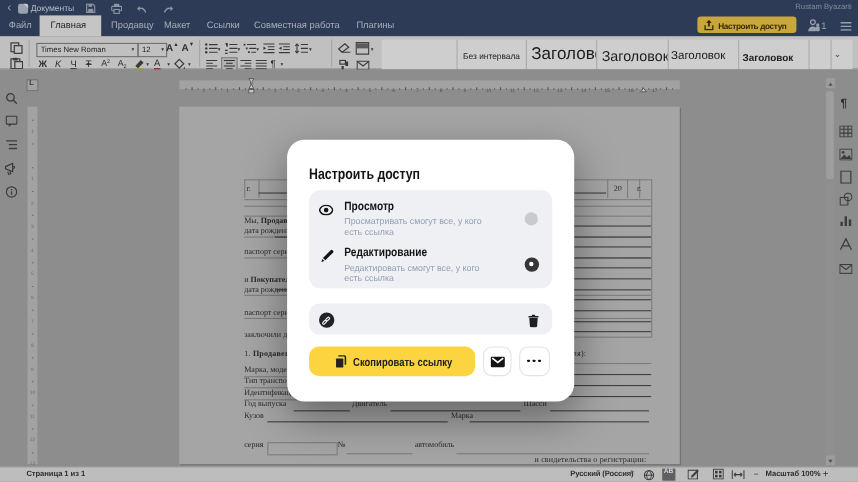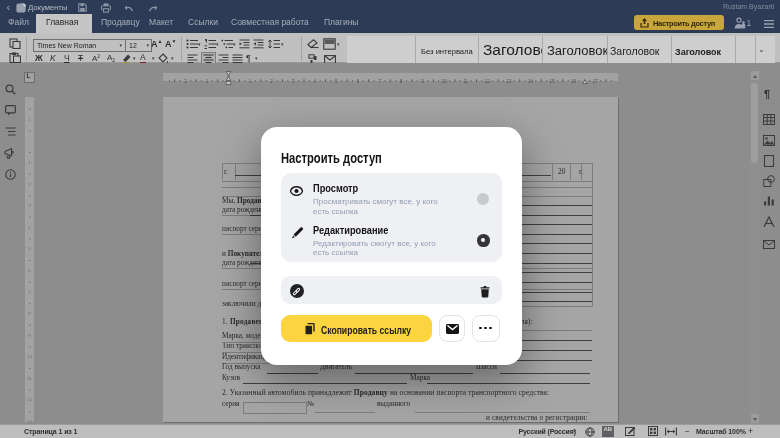--- a/index.html
+++ b/index.html
@@ -377,26 +377,25 @@
     <div class="abs" style="left:59px;top:297px;white-space:nowrap">Год выпуска</div>
     <div class="abs" style="left:104px;top:307.5px;width:51px;border-top:1.2px solid #3f3f3f"></div>
     <div class="abs" style="left:157px;top:297px;white-space:nowrap">Двигатель</div>
     <div class="abs" style="left:192px;top:307.5px;width:118px;border-top:1.2px solid #3f3f3f"></div>
     <div class="abs" style="left:313px;top:297px;white-space:nowrap">Шасси</div>
     <div class="abs" style="left:337px;top:307.5px;width:90px;border-top:1.2px solid #3f3f3f"></div>
     <div class="abs" style="left:59px;top:308px;white-space:nowrap">Кузов</div>
     <div class="abs" style="left:80px;top:318px;width:164px;border-top:1.2px solid #3f3f3f"></div>
     <div class="abs" style="left:247px;top:308px;white-space:nowrap">Марка</div>
     <div class="abs" style="left:264px;top:318px;width:163px;border-top:1.2px solid #3f3f3f"></div>
-    <div class="abs" style="left:59px;top:323px;white-space:nowrap;font-size:7.5px;letter-spacing:0.12px">2. Указанный автомобиль принадлежит <b>Продавцу</b> на основании паспорта  транспортного средства:</div>
     <div class="abs" style="left:59px;top:334px;white-space:nowrap">серия</div>
     <div class="abs" style="left:80px;top:336.5px;width:62px;height:10px;border:1px solid #7d7d7d"></div>
     <div class="abs" style="left:144px;top:334px;white-space:nowrap">№</div>
     <div class="abs" style="left:152px;top:336.5px;width:60px;height:10px;border-bottom:1px solid #7d7d7d"></div>
-    <div class="abs" style="left:214px;top:334px;white-space:nowrap">выданного</div>
+    <div class="abs" style="left:214px;top:334px;white-space:nowrap">автомобиль</div>
     <div class="abs" style="left:252px;top:336.5px;width:175px;height:10px;border-bottom:1px solid #7d7d7d"></div>
     <div class="abs" style="left:323px;top:347.5px;white-space:nowrap;letter-spacing:0.12px">и свидетельства о регистрации:</div>
 
     <div class="abs" style="left:200px;top:140px;width:229px;border-top:1.2px solid #3f3f3f"></div>
     <div class="abs" style="left:87px;top:150px;width:342px;border-top:1.2px solid #3f3f3f"></div>
     <div class="abs" style="left:200px;top:159px;width:229px;border-top:1.2px solid #3f3f3f"></div>
     <div class="abs" style="left:200px;top:169px;width:229px;border-top:1.2px solid #3f3f3f"></div>
     <div class="abs" style="left:200px;top:178px;width:229px;border-top:1.2px solid #3f3f3f"></div>
     <div class="abs" style="left:200px;top:188px;width:229px;border-top:1.2px solid #3f3f3f"></div>
     <div class="abs" style="left:87px;top:198px;width:342px;border-top:1.2px solid #3f3f3f"></div>

